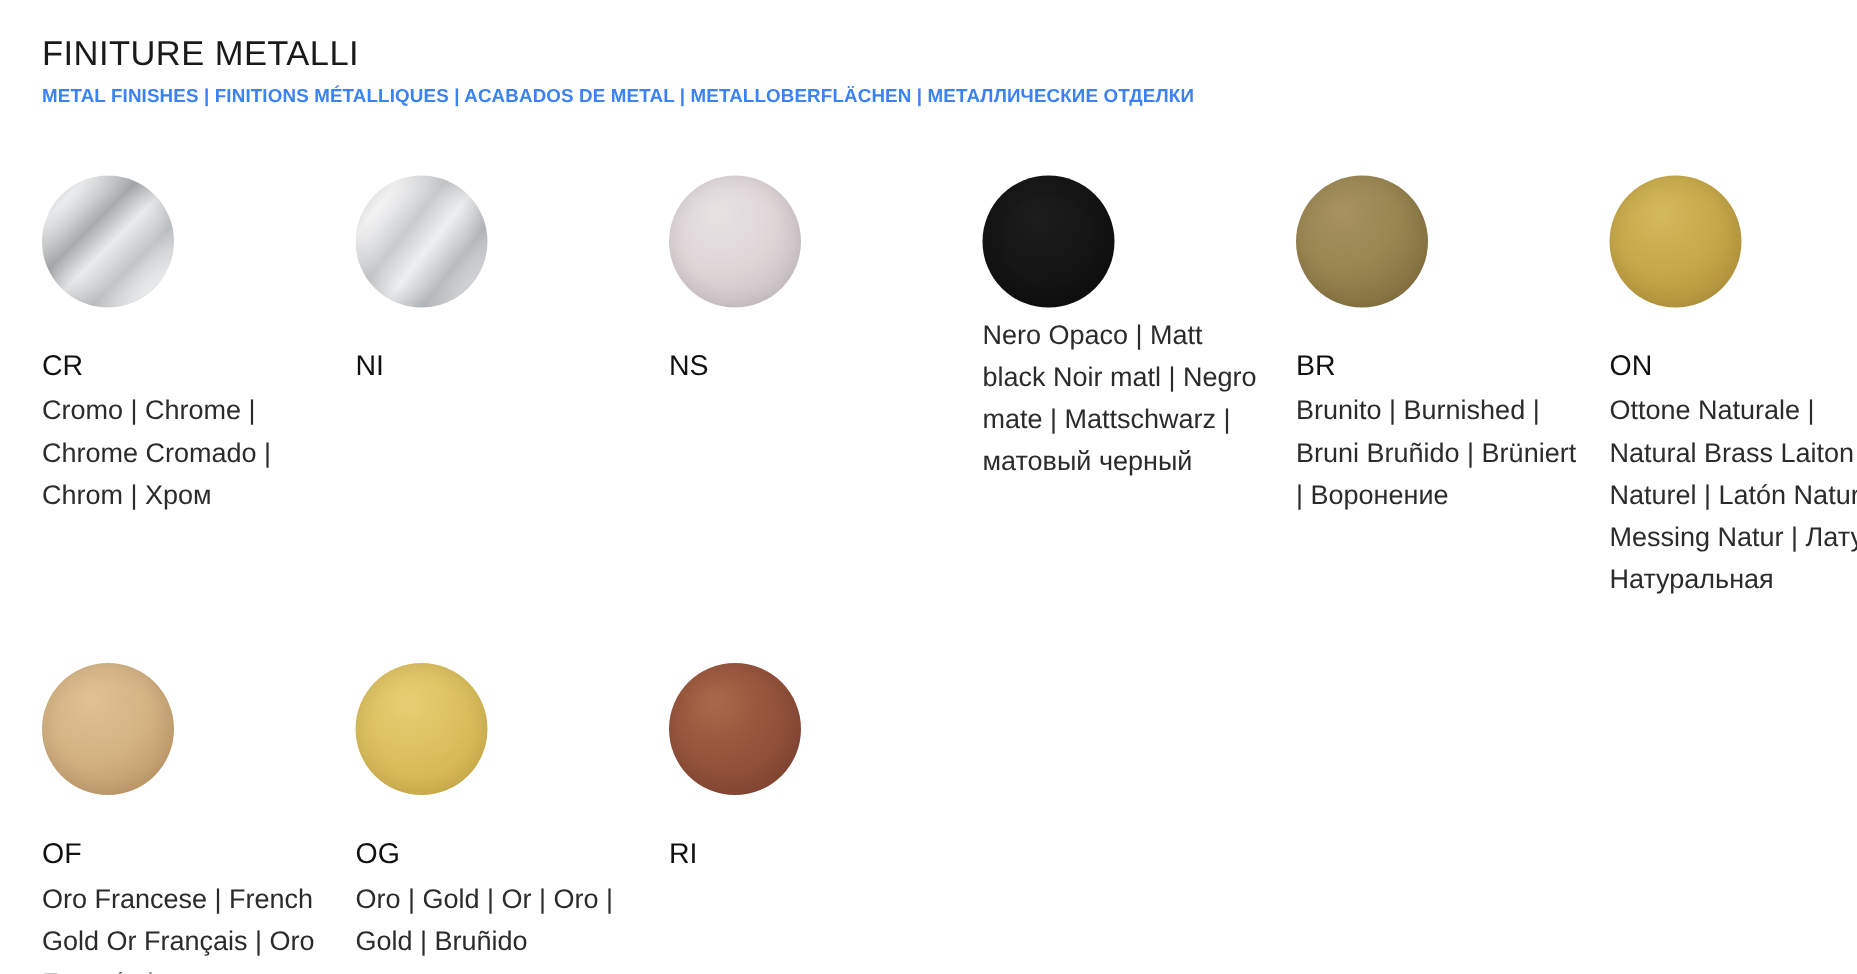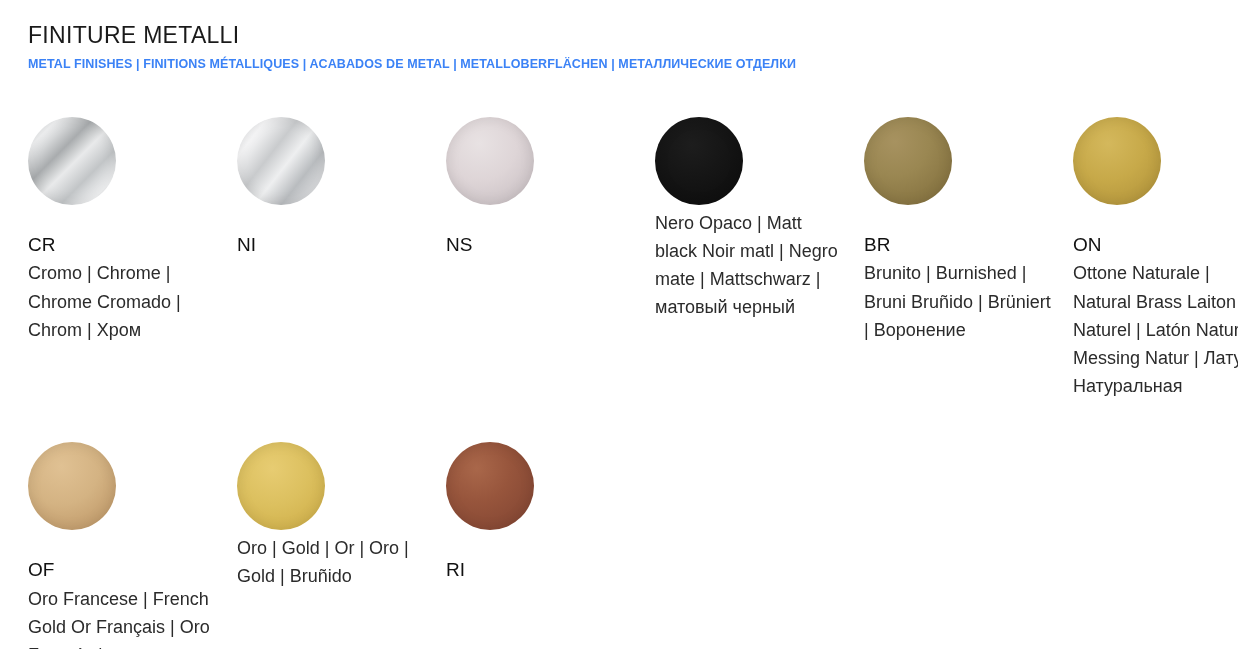--- a/index.html
+++ b/index.html
@@ -158,20 +158,21 @@
         <div class="code">ON</div>
         <div class="desc">Ottone Naturale | Natural Brass Laiton Naturel | Latón Natural Messing Natur | Латунь Натуральная</div>
       </div>
       <div class="swatch-cell">
         <div class="swatch fin-OF"></div>
         <div class="code">OF</div>
         <div class="desc">Oro Francese | French Gold Or Français | Oro Francés | Französisches Gold | Французское золото</div>
       </div>
       <div class="swatch-cell">
         <div class="swatch fin-OG"></div>
+        <div class="code">OG</div>
         <div class="desc">Oro | Gold | Or | Oro | Gold | Bruñido</div>
       </div>
       <div class="swatch-cell">
         <div class="swatch fin-RI"></div>
         <div class="code">RI</div>
       </div>
     </div>
 
 </div>
 

